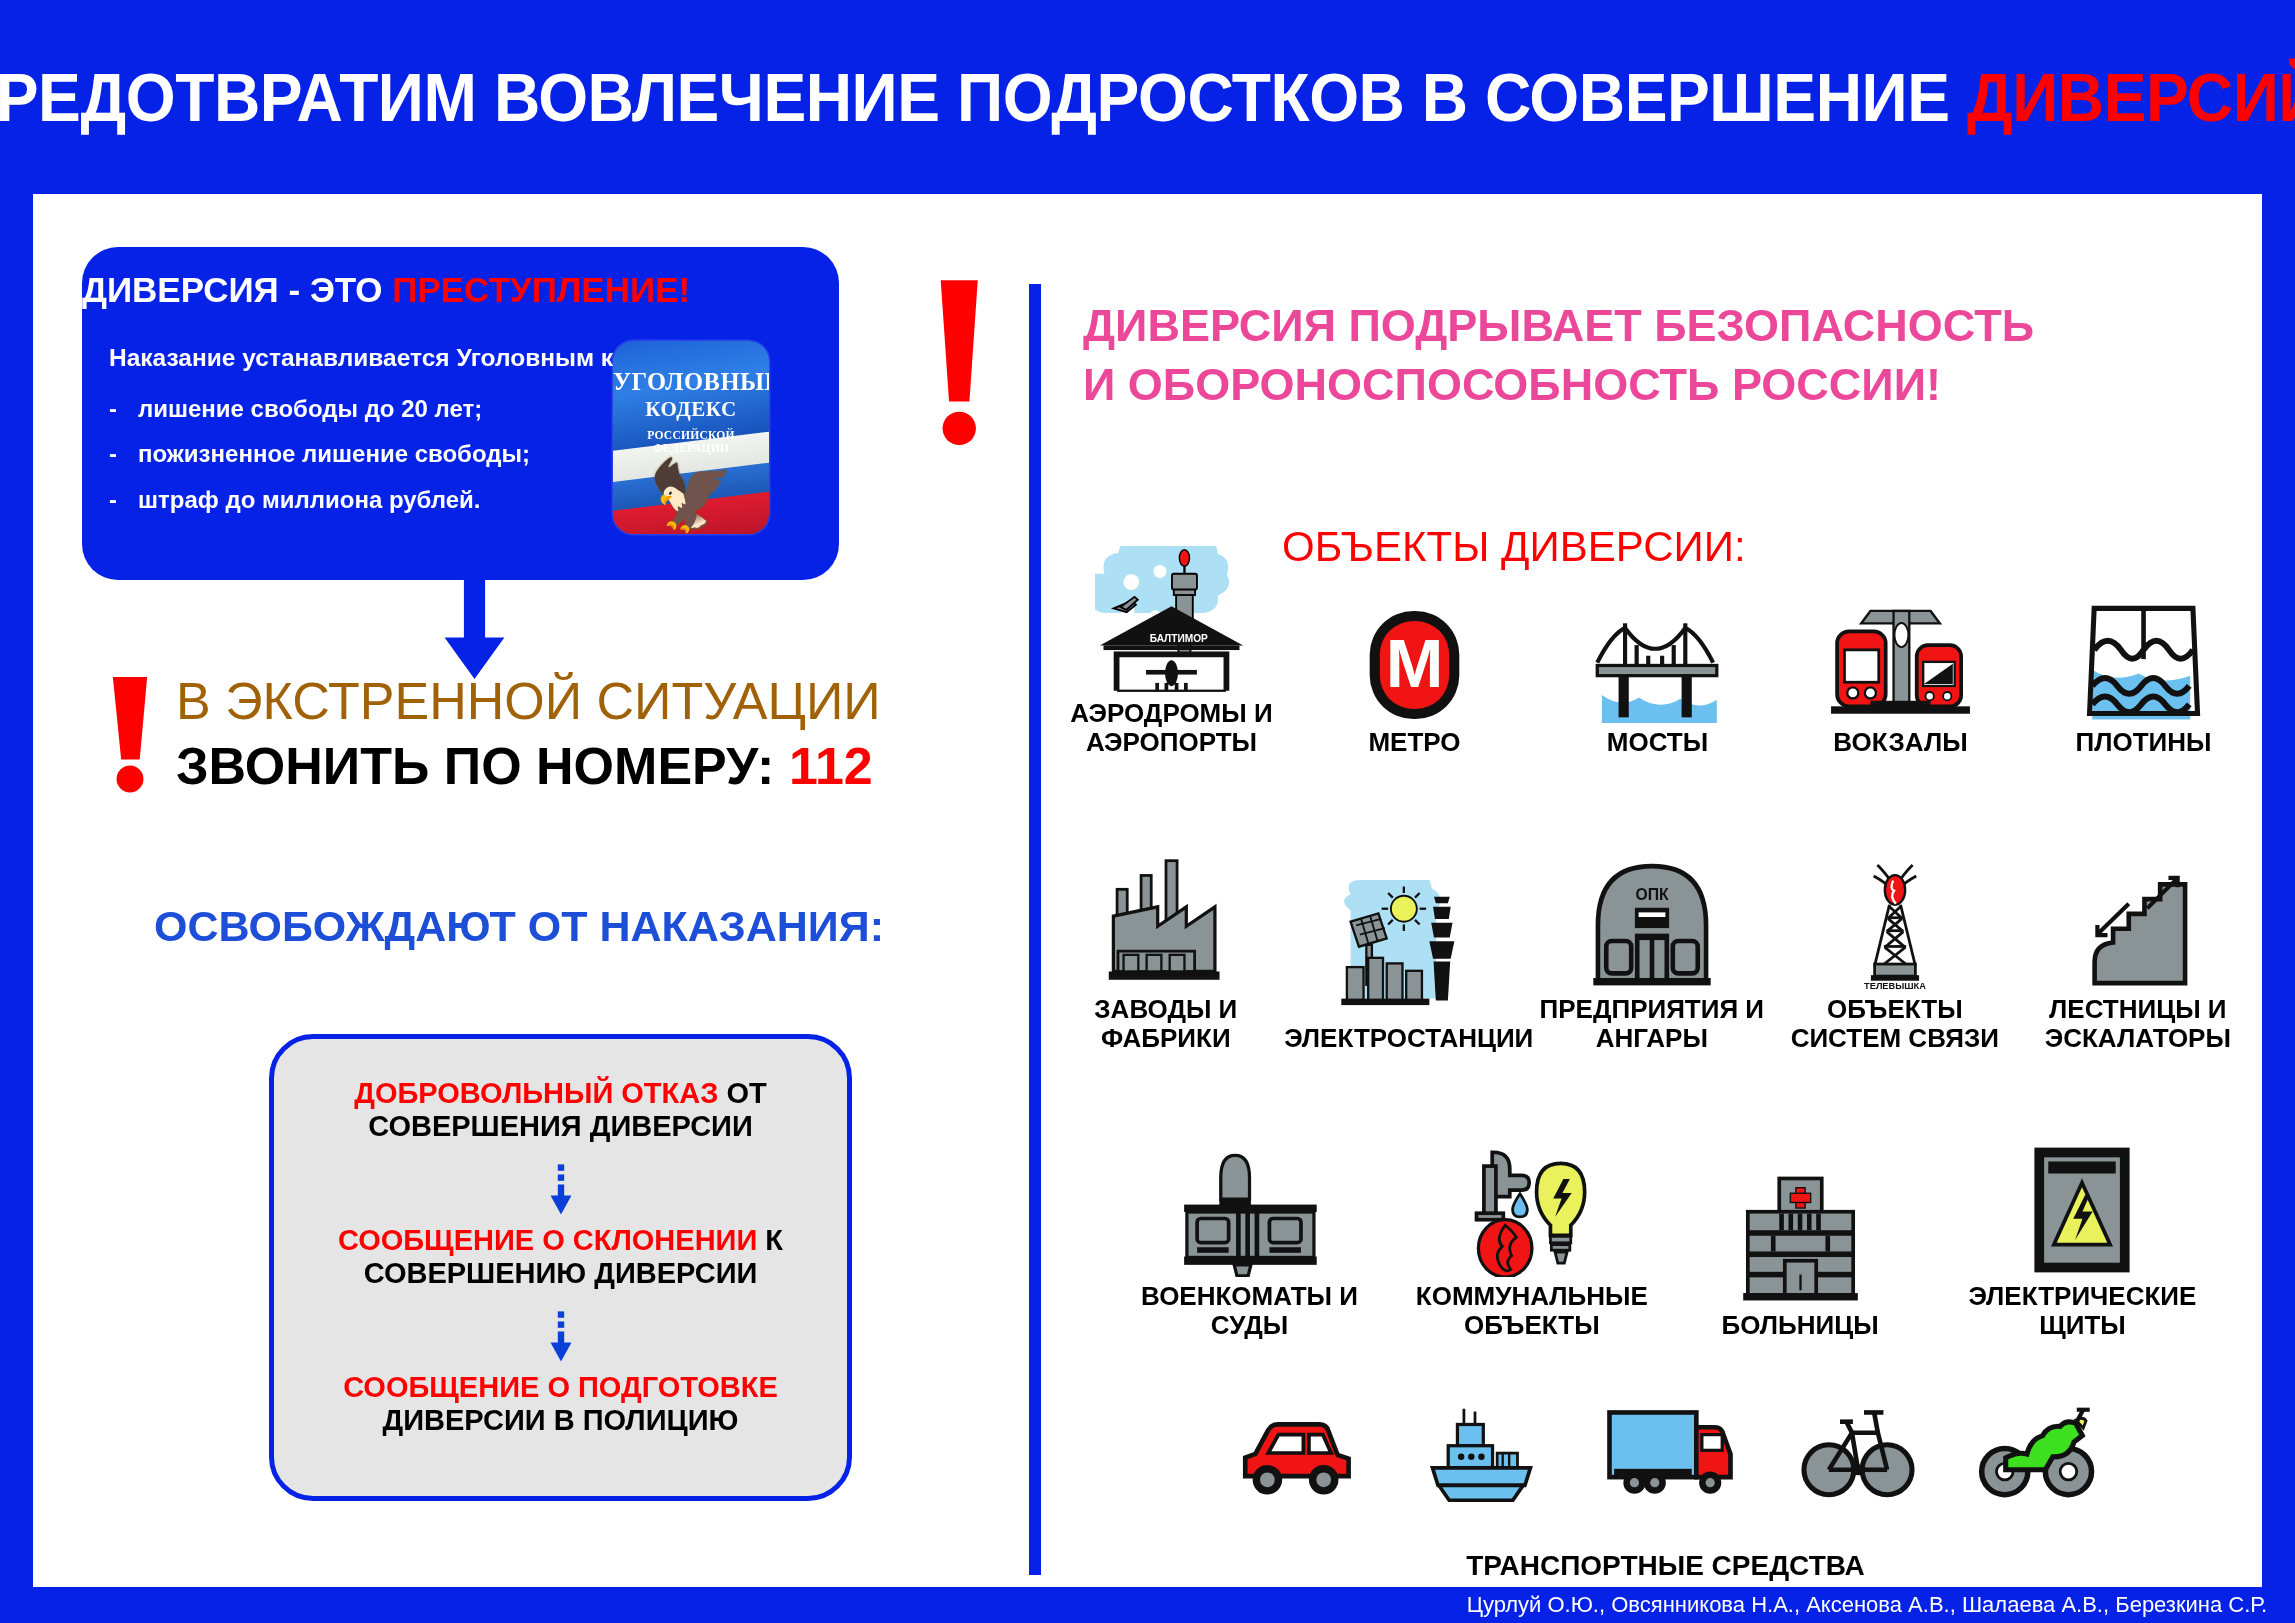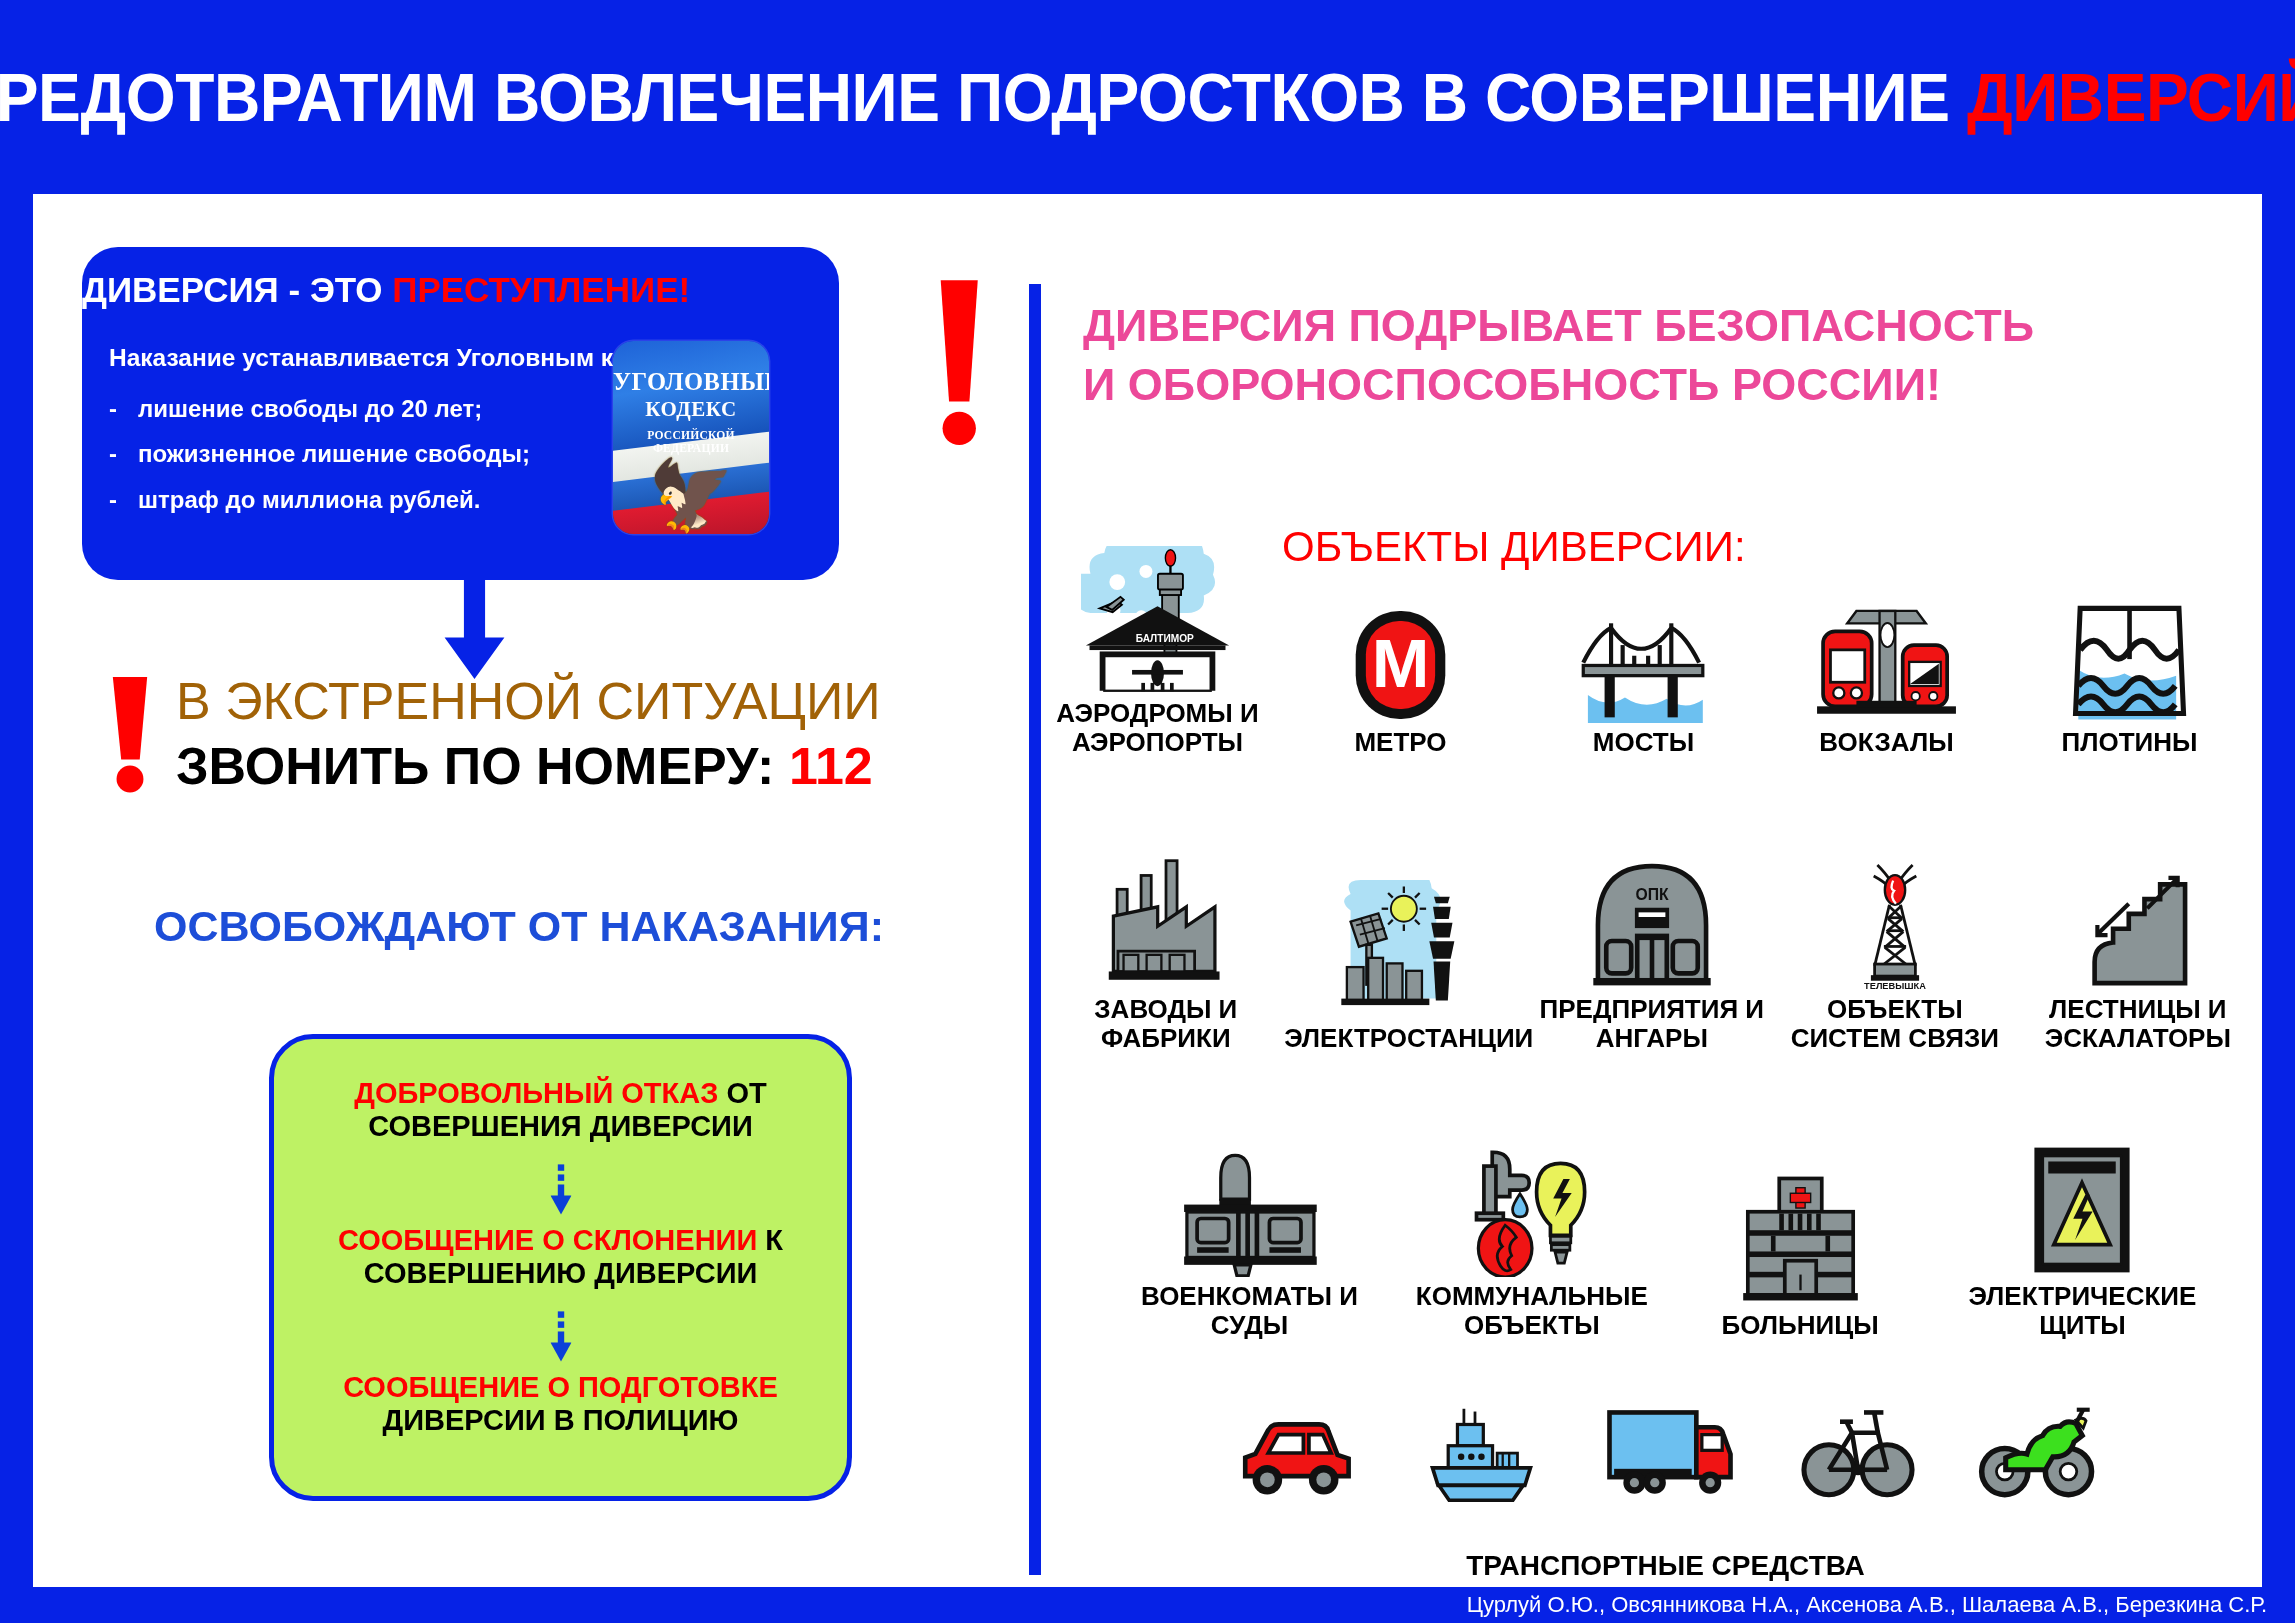--- a/index.html
+++ b/index.html
@@ -184,21 +184,21 @@
     color: #1d4ed8; white-space: nowrap;
   }
 
   
   #steps-box {
     position: absolute;
     left: 236px; top: 840px;
     width: 583px; height: 467px;
     border: 5.1px solid #0622E6;
     border-radius: 44px;
-    background: #bef264;
+    background: #e5e5e5;
   }
   .step {
     position: absolute; left: 0; right: 0;
     text-align: center;
     font-size: 29px; font-weight: bold;
     line-height: 1.13;
     color: #000;
   }
   .step .hl { color: #FF0000; }
   #step-0 { top: 38px; }
@@ -237,21 +237,21 @@
     color: #FF0000; white-space: nowrap;
   }
 
   
   .icon-row {
     position: absolute;
     display: flex;
     align-items: flex-end;
     justify-content: space-between;
   }
-  #icon-row-1 { left: 1px; top: 352px;  width: 1203px; }
+  #icon-row-1 { left: 15px; top: 352px;  width: 1203px; }
   #icon-row-2 { left: 9.3px; top: 648px; width: 1203px; }
   #icon-row-3 { left: 65px; top: 935px; width: 1120px; }
   #icon-row-4 { left: 171px; top: 1203px; width: 907px; }
 
   .icon-cell {
     display: flex;
     flex-direction: column;
     align-items: center;
     width: 231px;
   }

